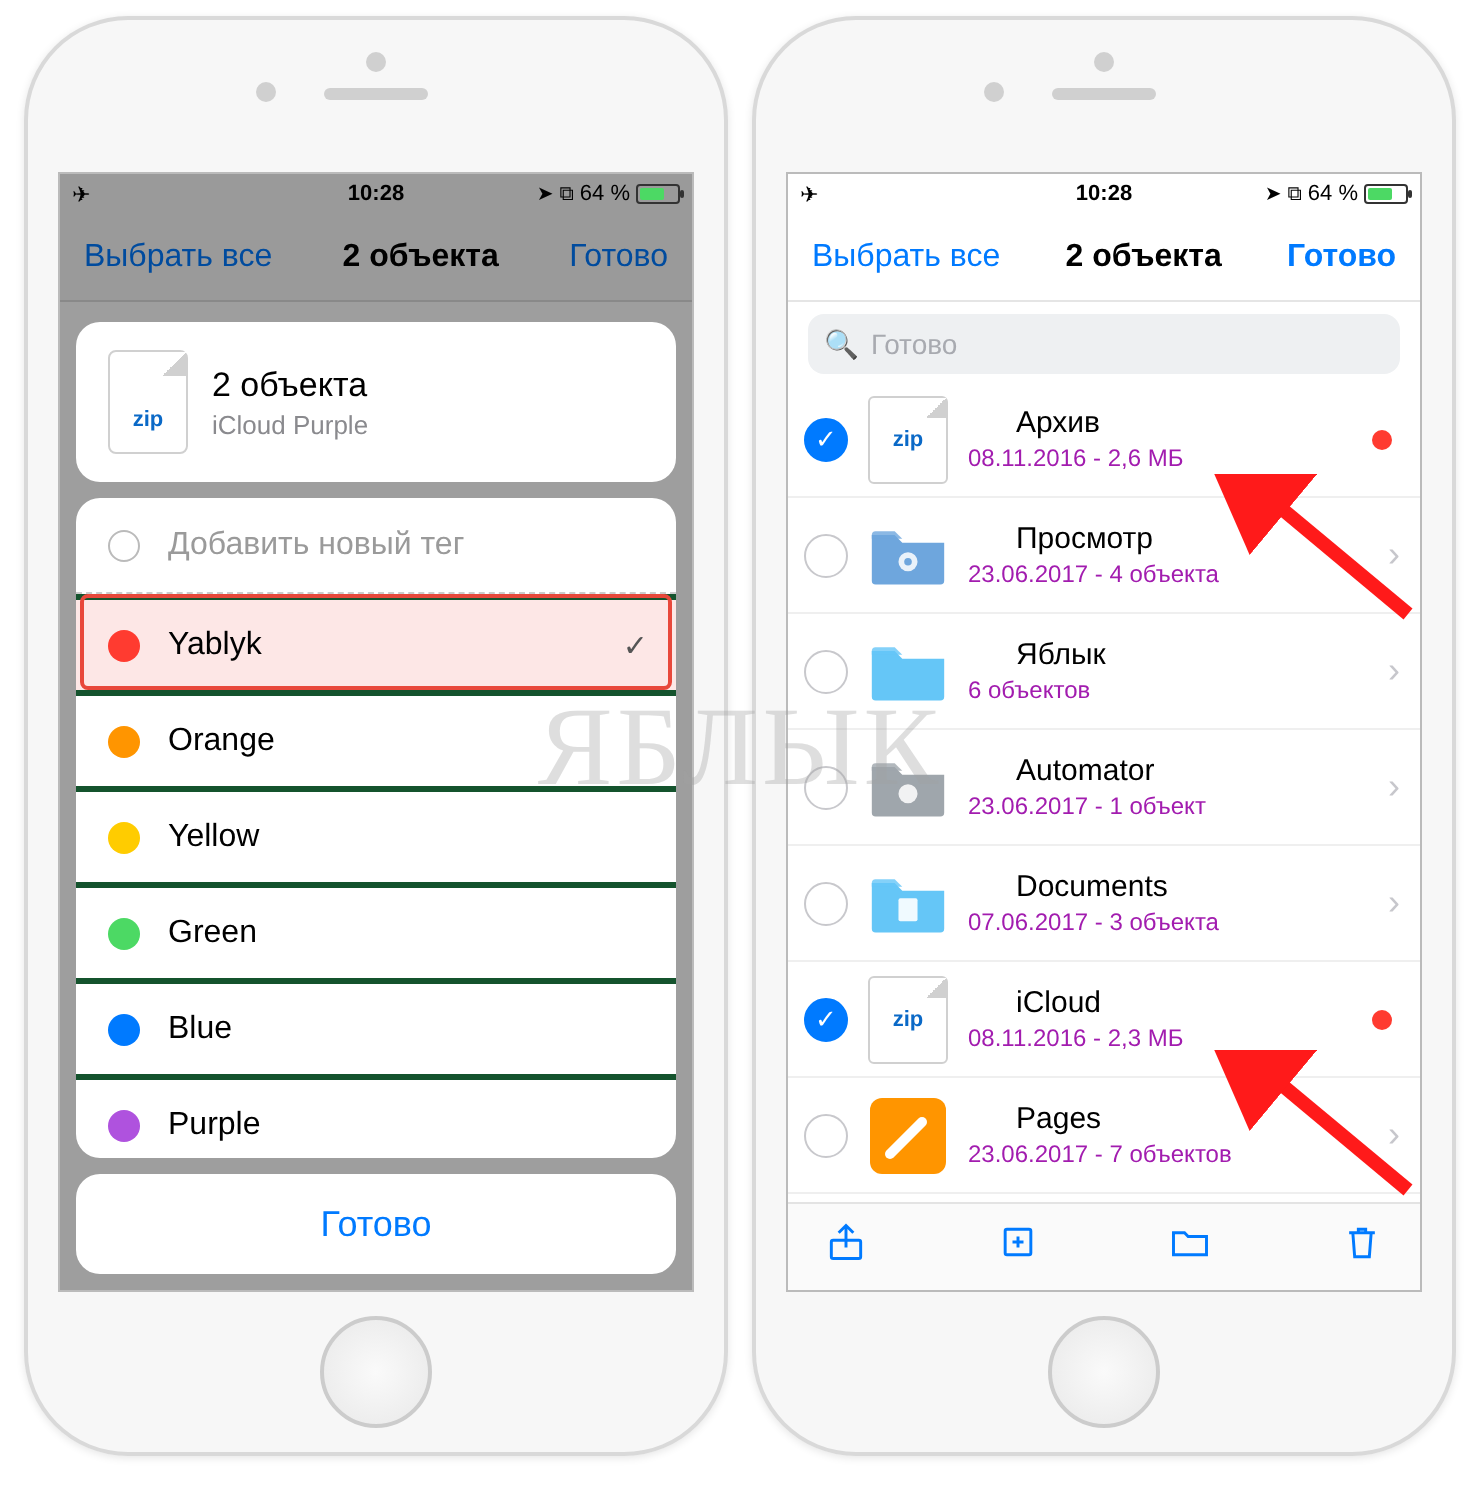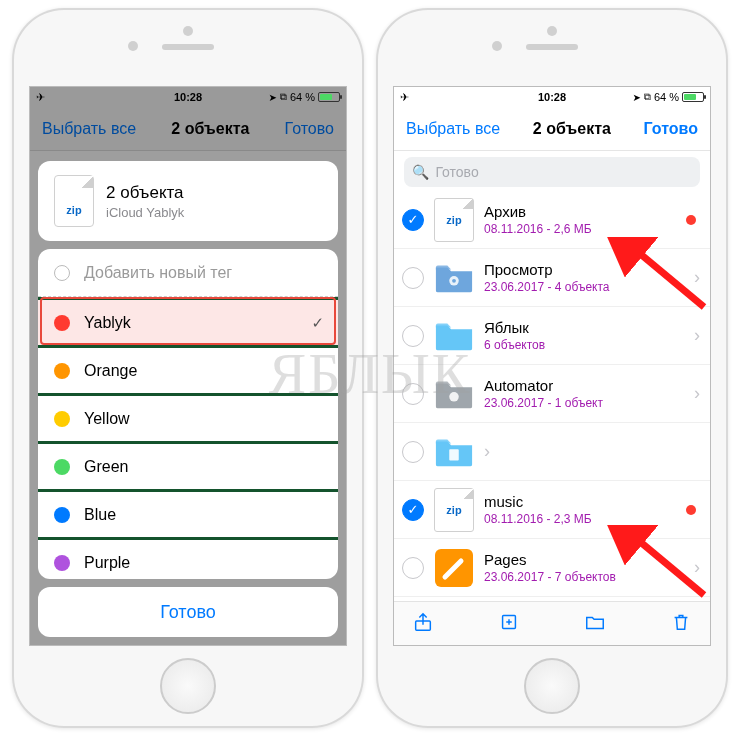--- a/index.html
+++ b/index.html
@@ -51,21 +51,21 @@
   .row { display:flex; align-items:center; height:58px; padding:0 10px 0 8px; border-bottom:1px solid #efefef; gap:10px; position:relative;}
   .sel { width:22px; height:22px; border-radius:50%; border:1.5px solid #c8c8cc; flex:0 0 22px; display:flex; align-items:center; justify-content:center;}
   .sel.on { background:#007aff; border-color:#007aff; color:#fff; font-size:13px;}
   .ficon { width:40px; height:40px; border-radius:4px; display:flex; align-items:center; justify-content:center; font-size:11px; flex:0 0 40px; position:relative;}
   .ficon.zip { border:1px solid #d0d0d0; border-radius:3px; color:#0a69c7; background:#fff; font-weight:600; height:44px; }
   .ficon.zip:before { content:""; position:absolute; top:0; right:0; width:10px; height:10px; background:linear-gradient(135deg,#fff 50%, #d0d0d0 50%); }
   .ficon.folder { }
   .folder-svg { width:42px; height:34px; }
   .ficon.pages { background:#fff; }
   .rtxt { flex:1; min-width:0; }
-  .rtitle { font-size:15px; color:#000; }
+  .rtitle { font-size:15px; color:#000;margin-left:24px; }
   .rsub { font-size:12px; color:#a21caf; margin-top:2px; }
   .chev { color:#c7c7cc; font-size:18px; }
   .tag-dot { width:10px; height:10px; border-radius:50%; background:#ff3b30; margin-right:4px;}
   .toolbar { position:absolute; bottom:0; left:0; right:0; height:44px; border-top:1px solid #e3e3e3; background:#fafafa; display:flex; align-items:center; justify-content:space-between; padding:0 18px; color:#007aff; }
   .toolbar svg { width:22px; height:22px; }
 
   .arrow { position:absolute; pointer-events:none; }
 
   .watermark { position:absolute; left:50%; top:50%; transform:translate(-50%,-50%); font-size:56px; color:rgba(160,160,160,.35); font-weight:300; letter-spacing:2px; pointer-events:none; font-family: Georgia, serif;}
 </style>
@@ -102,21 +102,21 @@
       <div class="dim"></div>
 
       <div class="sheet">
         <div class="card">
           <div class="sheet-header">
             <div class="zip-icon">
                 <span>zip</span>
               </div>
             <div>
               <div class="sh-title">2 объекта</div>
-              <div class="sh-sub">iCloud Yablyk</div>
+              <div class="sh-sub">iCloud Purple</div>
             </div>
           </div>
         </div>
         <div class="card scroll" id="tag-card" style="position:relative;">
           <div class="tag-row addnew">
             <span class="dot hollow"></span>
             <span>Добавить новый тег</span>
           </div>
 
         <div class="tag-row selected">
@@ -242,27 +242,31 @@
           <div class="row">
             <div class="sel "></div>
             <div class="ficon folder">
               <svg class="folder-svg" viewBox="0 0 42 34">
                 <path d="M2 6h12l4 4h22v20a2 2 0 0 1-2 2H4a2 2 0 0 1-2-2z" fill="#65c6f7"></path>
                 <path d="M2 6h12l4 4h22" fill="none"></path>
                 <path d="M2 6a2 2 0 0 1 2-2h10l4 4H2z" fill="#65c6f7" opacity=".8"></path>
                 <rect x="16" y="14" width="10" height="12" rx="1" fill="#fff" opacity=".9"></rect>
               </svg>
             </div>
+            <div class="rtxt">
+              <div class="rtitle">Documents</div>
+              <div class="rsub">07.06.2017 - 3 объекта</div>
+            </div>
             <span class="chev">›</span>
           </div>
           <div class="row">
             <div class="sel on">✓</div>
             <div class="ficon zip">zip</div>
             <div class="rtxt">
-              <div class="rtitle">music</div>
+              <div class="rtitle">iCloud</div>
               <div class="rsub">08.11.2016 - 2,3 МБ</div>
             </div>
             <span class="tag-dot"></span>
           </div>
           <div class="row">
             <div class="sel "></div>
             <div class="ficon pages">
               <svg width="38" height="38" viewBox="0 0 38 38">
                 <rect width="38" height="38" rx="6" fill="#ff9500"></rect>
                 <path d="M10 28 L26 12" stroke="#fff" stroke-width="5" stroke-linecap="round"></path>

